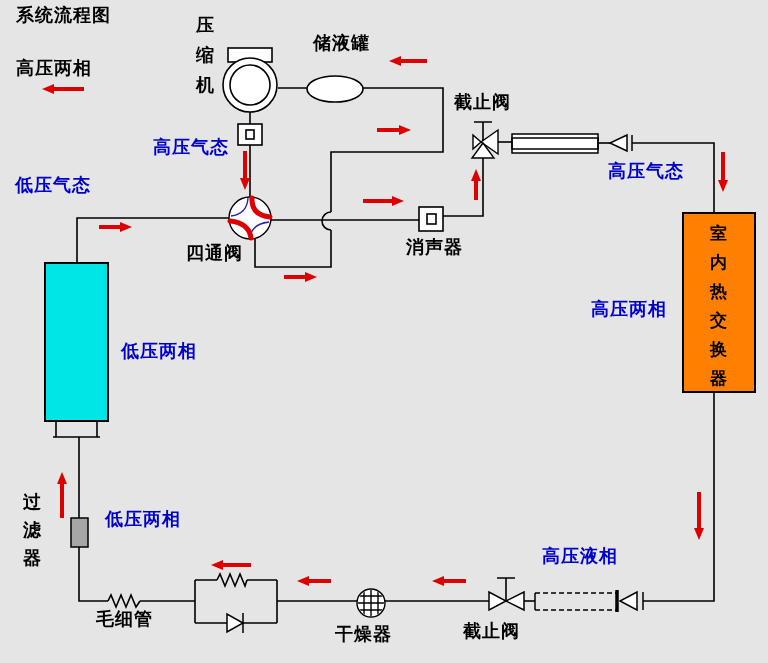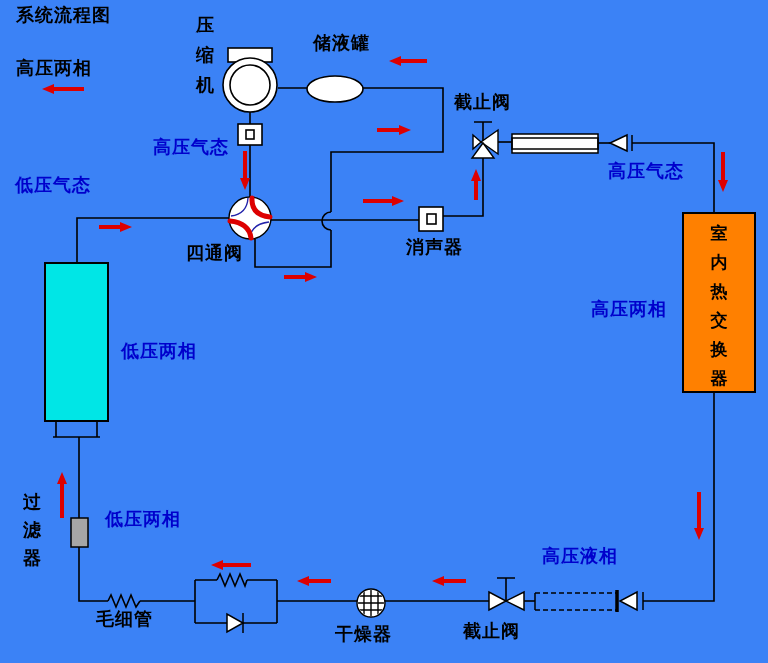--- a/index.html
+++ b/index.html
@@ -1,32 +1,32 @@
 <!DOCTYPE html>
 <html><head>
 <meta charset="utf-8">
 <style>
   html,body{margin:0;padding:0;background:#fff;}
   #stage{
-    position:relative;width:768px;height:663px;background:#3b82f6;overflow:hidden;
+    position:relative;width:768px;height:663px;background:#e5e5e5;overflow:hidden;
     font-family:"Liberation Sans","DejaVu Sans",sans-serif;
   }
   #pipework{position:absolute;left:0;top:0;}
   .lbl{
     position:absolute;font-weight:bold;font-size:18px;color:#000;
     letter-spacing:1px;white-space:nowrap;line-height:20px;
   }
   .blue{color:#0000CC;}
   .vlabel{
     width:20px;word-break:break-all;white-space:normal;line-height:30px;
     letter-spacing:0;text-align:center;
   }
   .boxlabel{
     position:absolute;font-weight:bold;font-size:17px;color:#000;
-    width:18px;word-break:break-all;white-space:normal;text-align:center;
+    width:18px;word-break:break-all;white-space:normal;
     letter-spacing:0;
   }
   .outdoor-text{left:68px;top:268px;line-height:26px;}
   .indoor-text{left:710px;top:219px;line-height:29px;}
 </style>
 </head>
 <body>
 
 <div id="stage">
 

